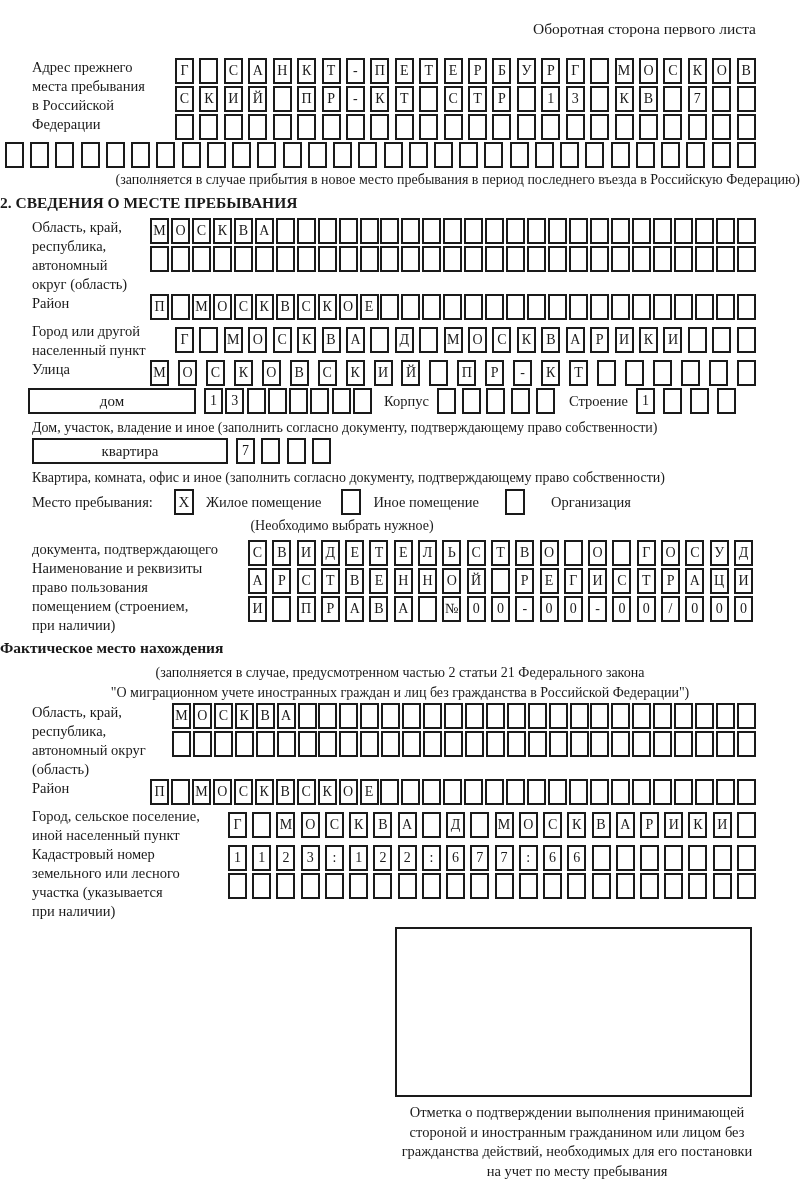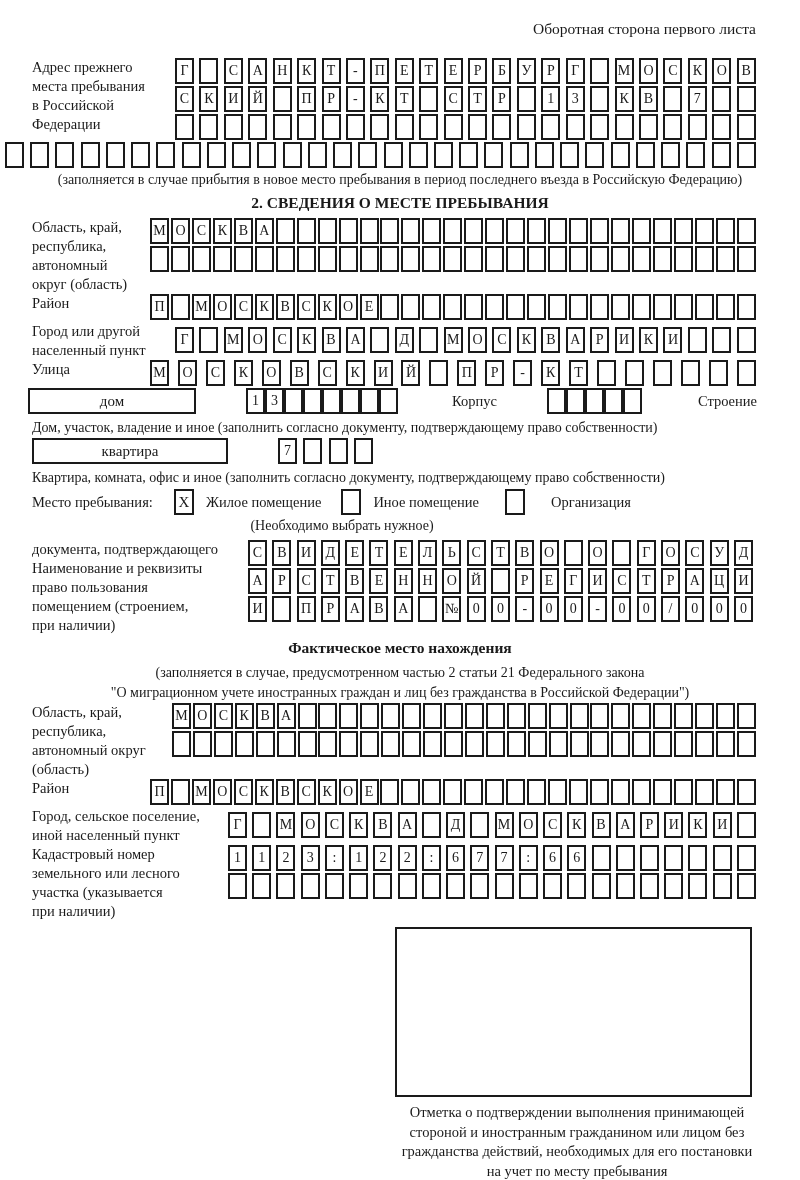--- a/index.html
+++ b/index.html
@@ -22,30 +22,30 @@
   .r581 { width:581px; } .r606 { width:606px; } .r528 { width:528px; } .r505 { width:505px; } .r584 { width:584px; }
   .full-row { width:751px; margin-left:-27px; }
 
   .cell {
     box-sizing:border-box; width:19px; height:26px; border:2px solid #1a1a1a;
     display:flex; align-items:center; justify-content:center;
     font-size:14px; background:#fff; flex-shrink:0;
   }
 
   .caption { font-size:14px; line-height:20px; }
-  .caption.center { margin-left:-32px; width:800px; text-align:center; }
+  .caption.center { margin-left:-32px; width:800px; text-align:right; }
   .caption.left { margin:0; }
 
-  .section-title { margin:4px 14px 6px -32px; width:800px; text-align:center; font-weight:bold; font-size:15.5px; }
+  .section-title { margin:4px 14px 6px -32px; width:800px; text-align:left; font-weight:bold; font-size:15.5px; }
 
   .big-box {
     box-sizing:border-box; height:26px; border:2px solid #1a1a1a;
     display:flex; align-items:center; justify-content:center; font-size:15px; flex-shrink:0;
   }
-  .house-line, .apt-line { margin-bottom:2px;gap:42px; }
+  .house-line, .apt-line { margin-bottom:2px; }
   .inline-label { font-size:14.5px; line-height:26px; white-space:nowrap; }
 
   .checkbox {
     box-sizing:border-box; width:20px; height:26px; border:2px solid #1a1a1a;
     display:flex; align-items:center; justify-content:center; font-size:15px; flex-shrink:0;
   }
   .stay-line { height:28px; }
   .hint { width:620px; text-align:center; font-size:14px; line-height:20px; }
 
   .doc-line { margin-top:4px; }

